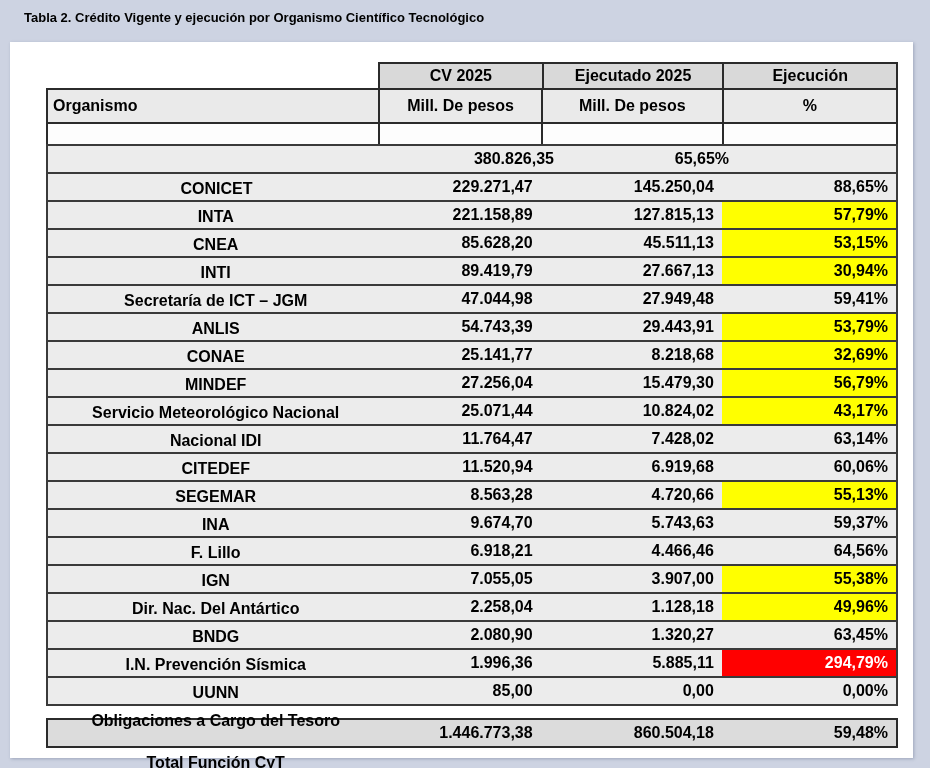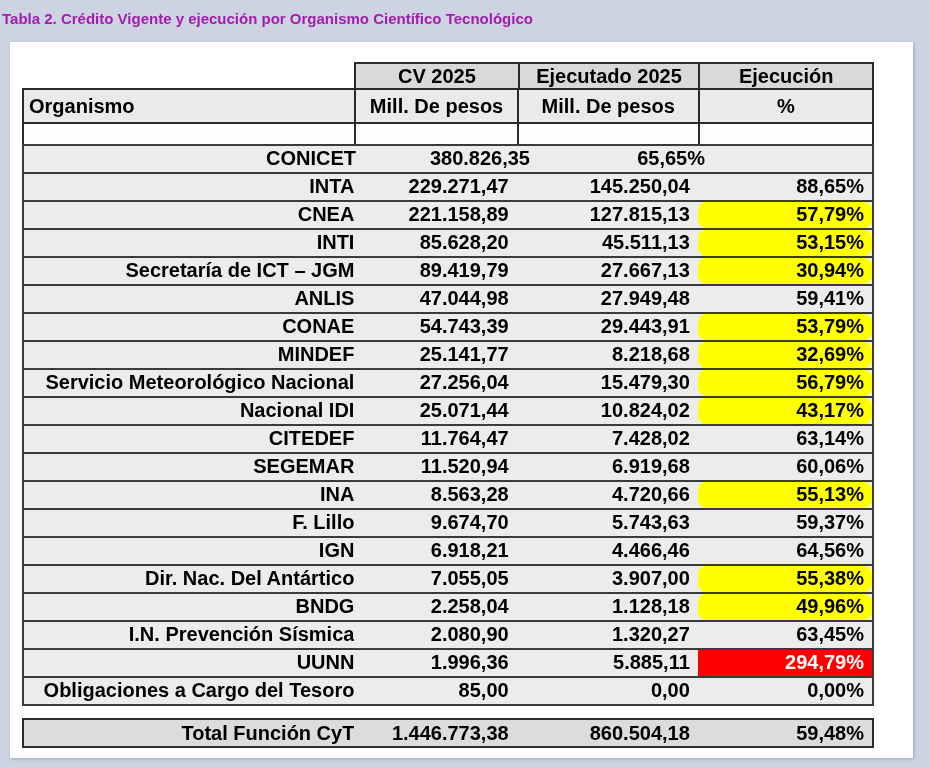--- a/index.html
+++ b/index.html
@@ -4,31 +4,31 @@
 <style>
   html,body{margin:0;padding:0;}
   body{
     width:930px;height:768px;
     background:#cdd3e2;
     font-family:"Liberation Sans", sans-serif;
     position:relative;
     overflow:hidden;
   }
   .title{
-    position:absolute;left:2px;top:10px;width:900px;
-    font-size:15px;font-weight:bold;color:#a21caf;
+    position:absolute;left:24px;top:10px;width:900px;
+    font-size:13px;font-weight:bold;color:#000000;
   }
   .sheet{
     position:absolute;left:10px;top:42px;width:903px;height:716px;
     background:#ffffff;
     box-shadow:1px 1px 3px rgba(100,110,140,.45);
   }
   .tbl{
-    position:absolute;left:12px;top:20px;width:852px;
-    font-weight:bold;font-size:20px;color:#000;
+    position:absolute;left:36px;top:20px;width:852px;
+    font-weight:bold;font-size:16px;color:#000;
   }
   .tbl *{box-sizing:border-box;}
   
   .c-org{width:332px;}
   .c-cv{width:163px;}
   .c-ej{width:182px;}
   .c-pct{width:175px;}
   
   .hrow1{
     display:flex;height:26px;margin-left:332px;width:520px;
@@ -57,23 +57,23 @@
   .rows{
     border-left:2px solid #3a3a3a;
     border-right:2px solid #3a3a3a;
     border-top:2px solid #3a3a3a;
   }
   .row{
     display:flex;height:28px;background:#ececec;
     border-bottom:2px solid #3a3a3a;
   }
   .cell{height:100%;line-height:25px;white-space:nowrap;overflow:hidden;}
-  .cell.org{padding-left:5px;text-align:right;}
+  .cell.org{padding-left:5px;text-align:center;margin-top:30px;}
   .cell.num{padding-right:8px;text-align:right;}
-  .hl-yellow{background:#ffff00;border-radius:8px;}
+  .hl-yellow{background:#ffff00;}
   .hl-red{background:#ff0000;color:#ffffff;}
   
   .gap{height:12px;background:transparent;}
   .totalrow{
     display:flex;height:30px;background:#dcdcdc;
     border:2px solid #2b2b2b;
   }
   .totalrow .cell{line-height:26px;}
 </style>
 </head>

